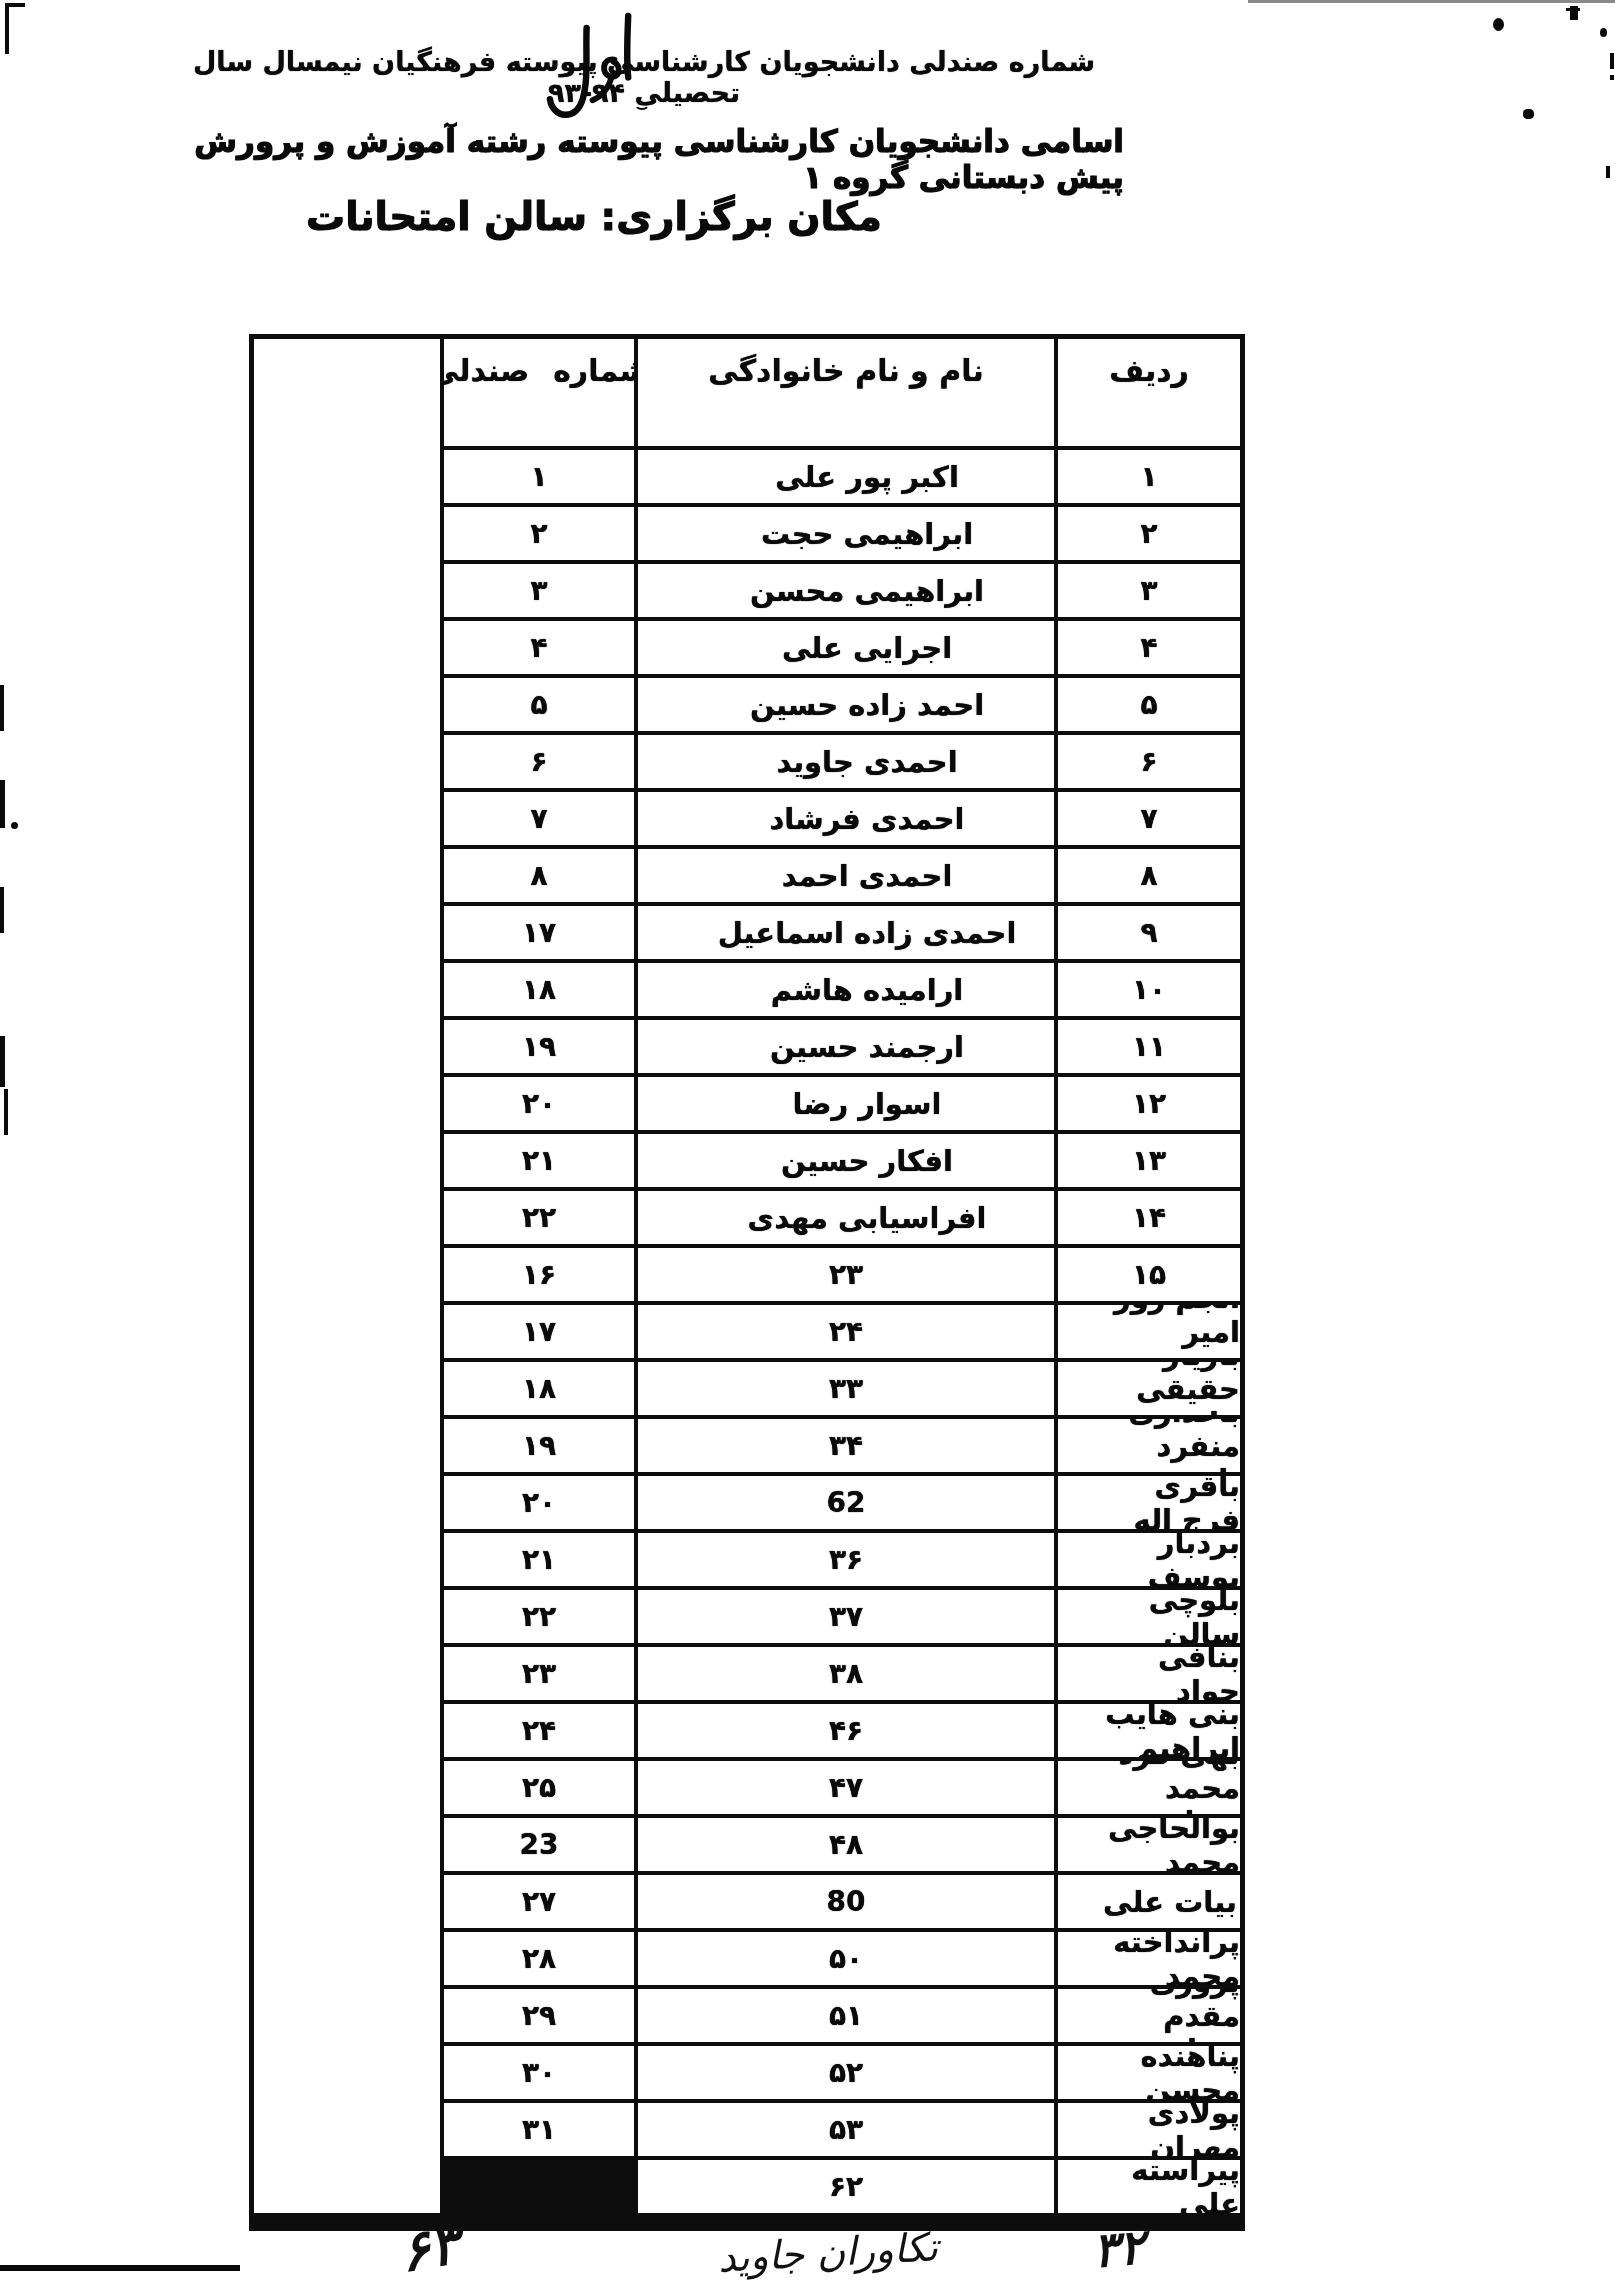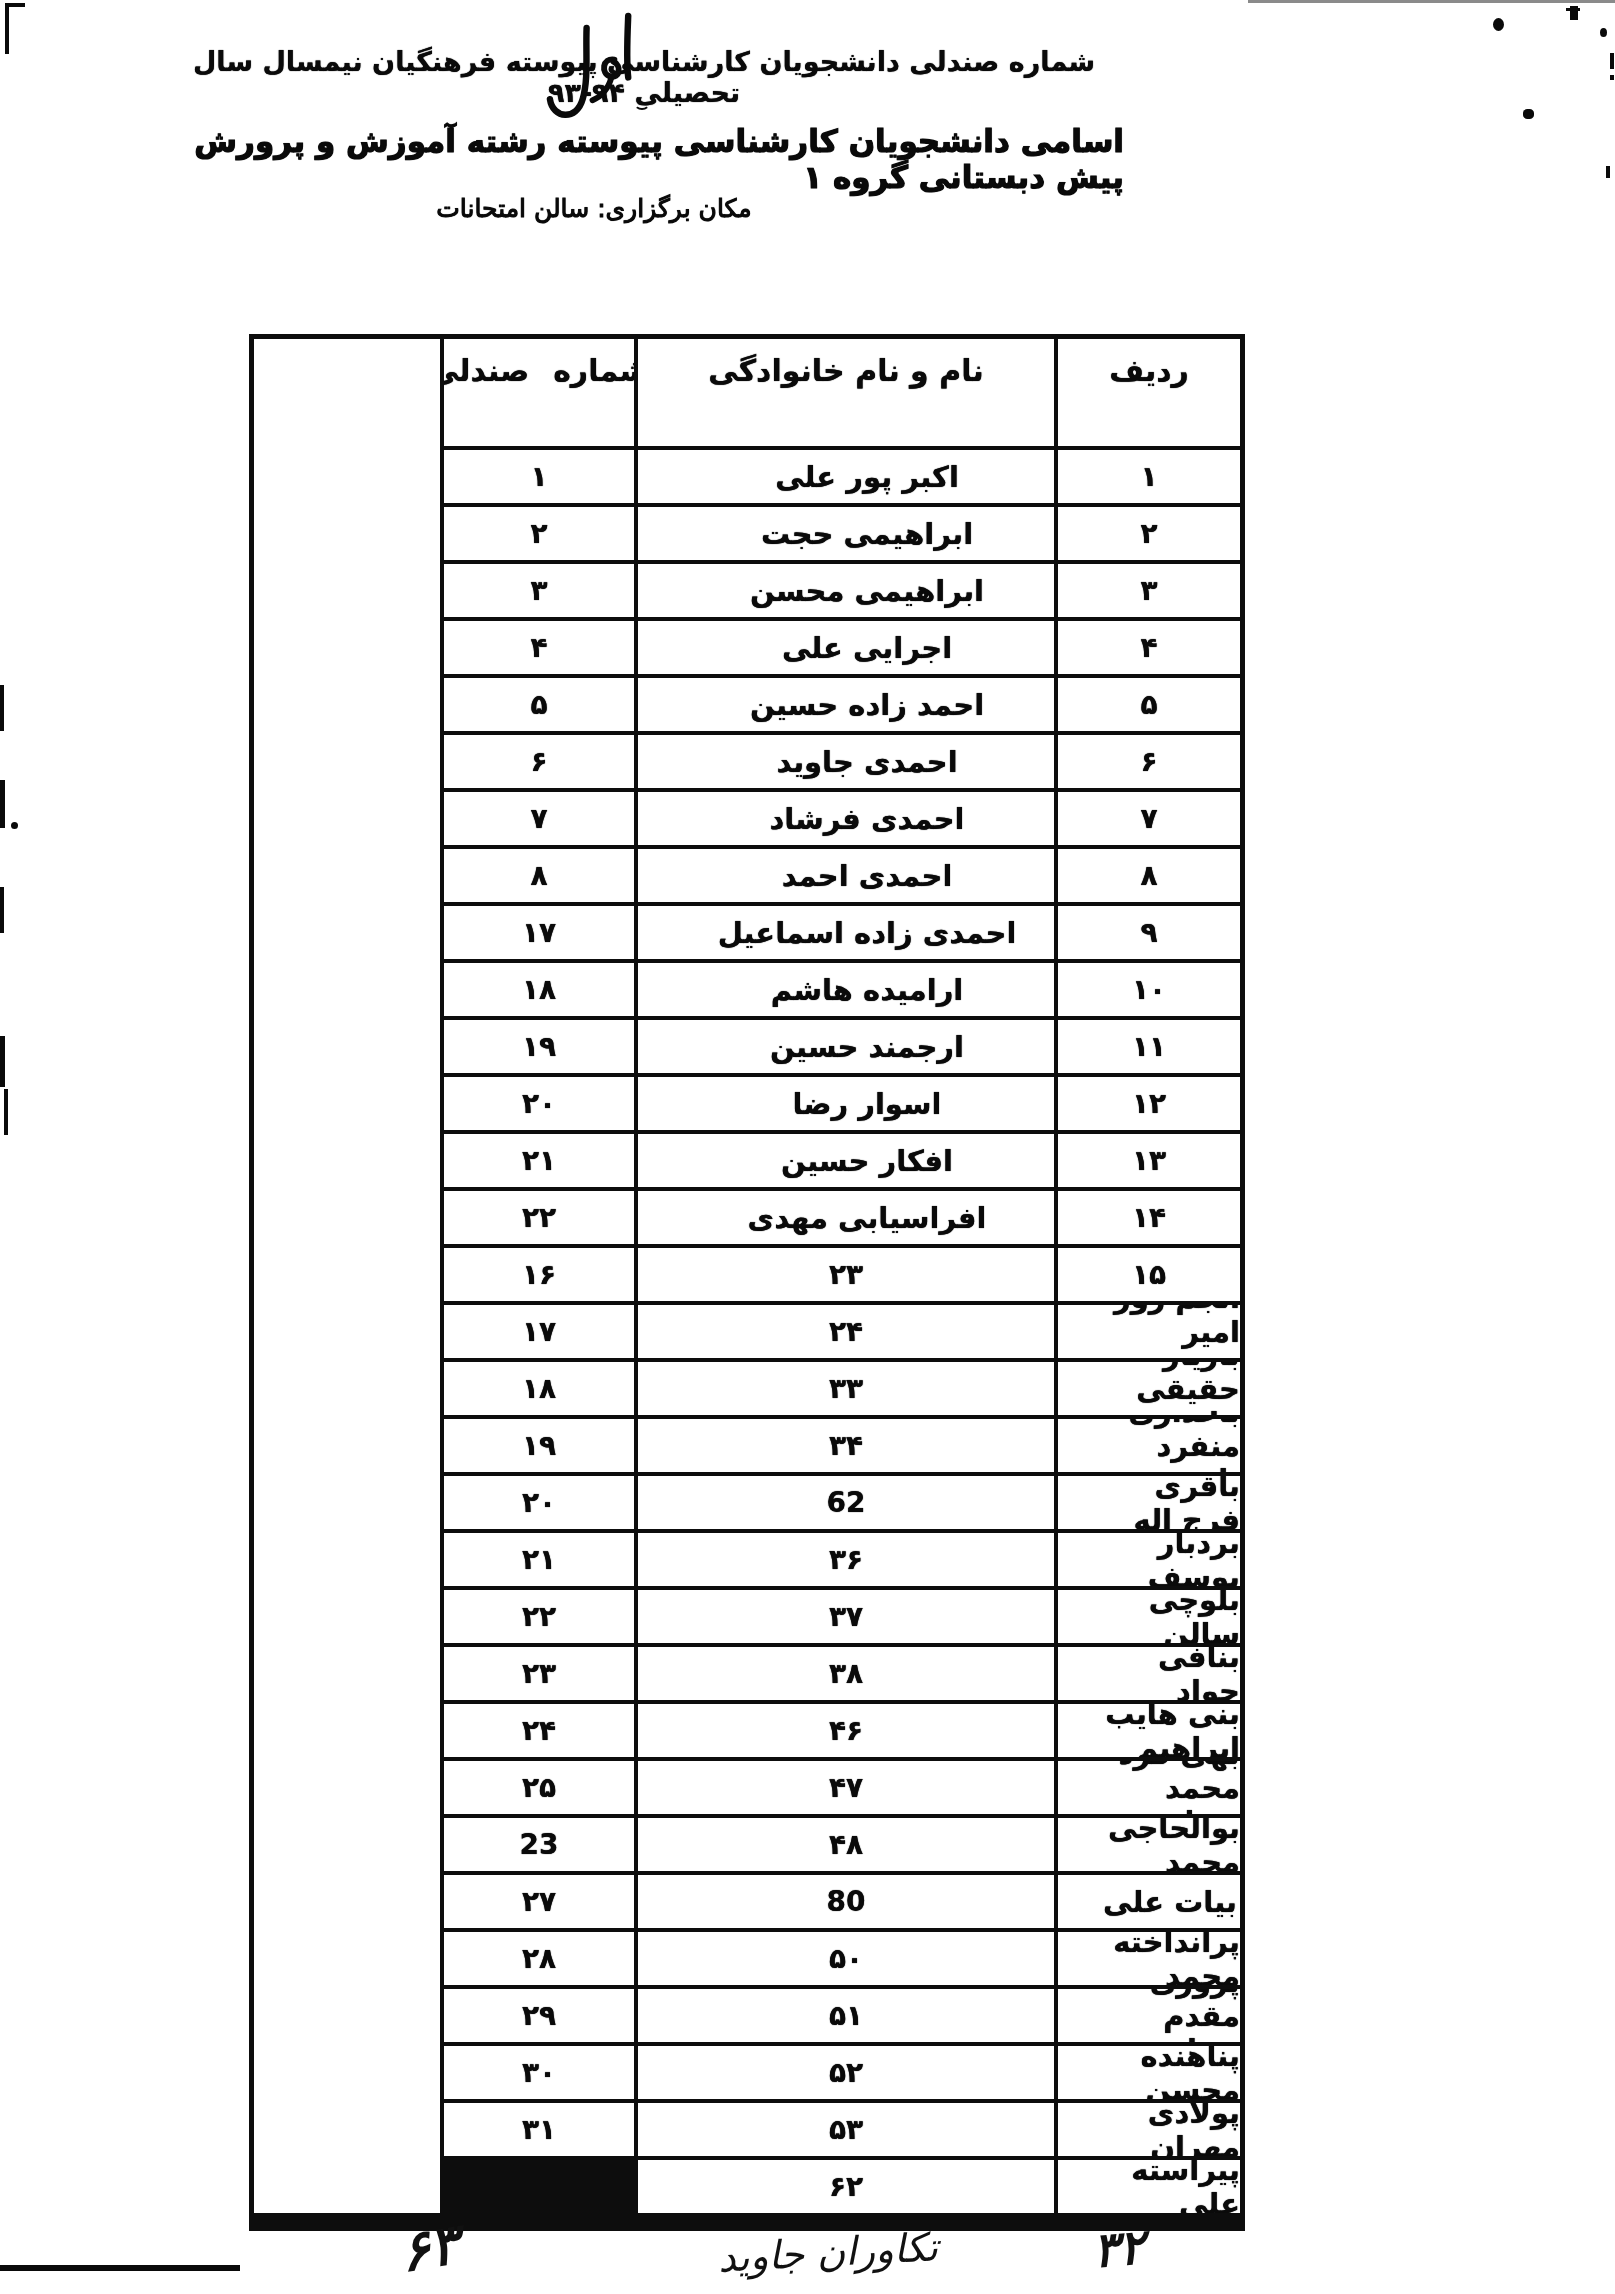--- a/index.html
+++ b/index.html
@@ -15,21 +15,21 @@
     text-shadow:0 0 1px #000;
   }
   .line2{
     position:absolute; top:123px; left:149px; width:975px;
     text-align:right; font-size:31px; font-weight:bold;
     -webkit-text-stroke:1.1px #0a0a0a; text-shadow:0 0 1px #000;
     letter-spacing:0.5px;
   }
   .line3{
     position:absolute; top:194px; left:198px; width:792px;
-    text-align:center; font-size:25px; font-weight:normal;
+    text-align:center; font-size:39px; font-weight:bold;
     -webkit-text-stroke:1px #0a0a0a; text-shadow:0 0 1px #000;
   }
   .years{white-space:nowrap;}
   
   .grid{
     position:absolute; left:249px; top:334px; width:996px; height:1897px;
     box-sizing:border-box; direction:rtl;
     display:grid;
     grid-template-columns:182px 416px 190px 186px;
     grid-template-rows:107px repeat(31, 53px);

